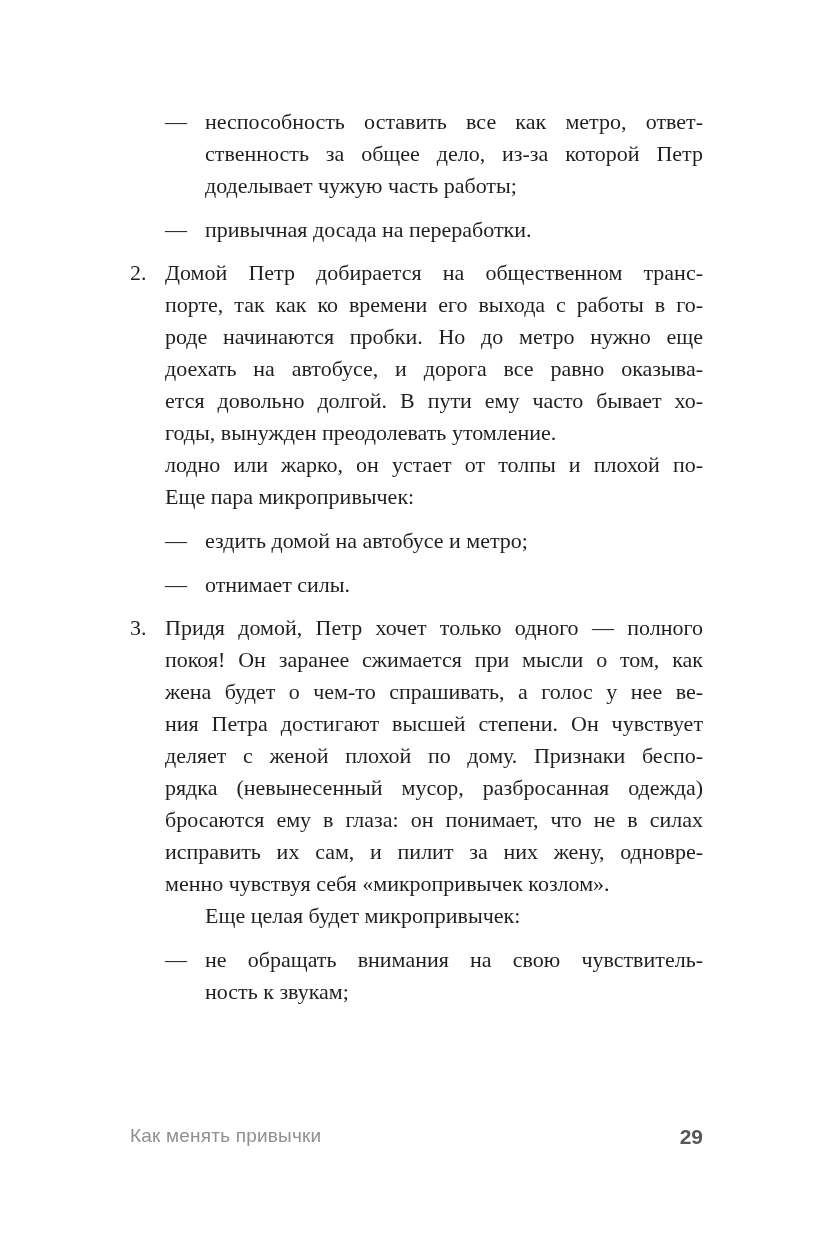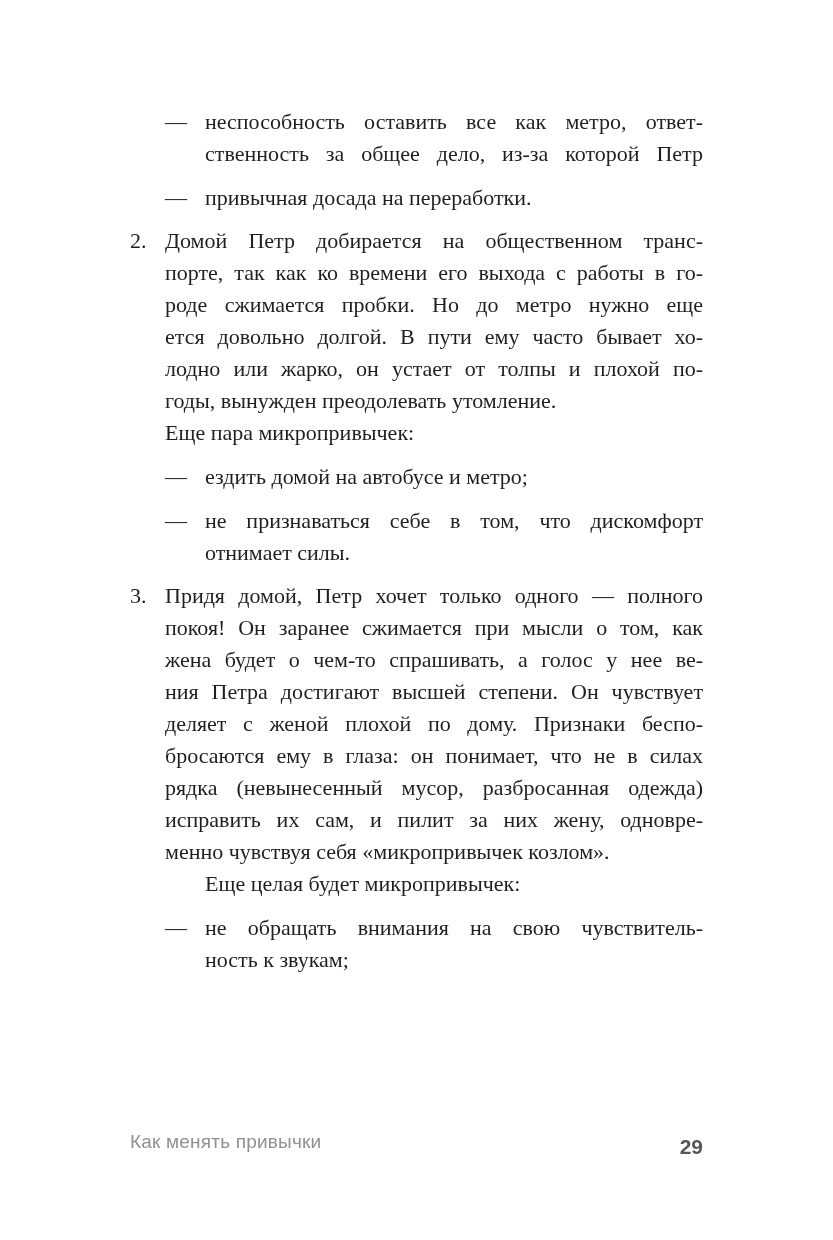--- a/index.html
+++ b/index.html
@@ -32,72 +32,73 @@
   .bullet.first { margin-top: 0; }
   .bullet .dash { position: absolute; left: 0; top: 0; }
 
   .footer {
     position: absolute;
     left: 130px;
     right: 130px;
     top: 1125px;
     display: flex;
     justify-content: space-between;
-    align-items: center;
+    align-items: flex-start;
     font-family: "Liberation Sans", "DejaVu Sans", sans-serif;
   }
   .running-title { font-size: 19px; color: #8d9095; letter-spacing: 0.2px; }
-  .page-num { font-size: 21px; font-weight: 700; color: #54575b; margin-top: 10px; }
+  .page-num { font-size: 21px; font-weight: 700; color: #54575b; }
 </style>
 </head>
 <body>
 
 <div class="page">
   <div class="content">
 
     <div class="bullet first">
       <span class="dash">—</span>
       <div class="ln">неспособность оставить все как метро, ответ-</div>
       <div class="ln">ственность за общее дело, из-за которой Петр</div>
+      <div class="ln last">доделывает чужую часть работы;</div>
     </div>
     <div class="bullet">
       <span class="dash">—</span>
       <div class="ln last">привычная досада на переработки.</div>
     </div>
 
     <div class="num-item">
       <span class="num">2.</span>
       <div class="ln">Домой Петр добирается на общественном транс-</div>
       <div class="ln">порте, так как ко времени его выхода с работы в го-</div>
-      <div class="ln">роде сжимается пробки. Но до метро нужно еще</div>
+      <div class="ln">роде начинаются пробки. Но до метро нужно еще</div>
+      <div class="ln">доехать на автобусе, и дорога все равно оказыва-</div>
       <div class="ln">ется довольно долгой. В пути ему часто бывает хо-</div>
+      <div class="ln last">годы, вынужден преодолевать утомление.</div>
       <div class="ln">лодно или жарко, он устает от толпы и плохой по-</div>
-      <div class="ln last">годы, вынужден преодолевать утомление.</div>
       <div class="ln last">Еще пара микропривычек:</div>
     </div>
 
     <div class="bullet">
       <span class="dash">—</span>
       <div class="ln last">ездить домой на автобусе и метро;</div>
     </div>
     <div class="bullet">
       <span class="dash">—</span>
-      <div class="ln">не признаваться себе в том, что дискомфорт</div>
       <div class="ln last">отнимает силы.</div>
     </div>
 
     <div class="num-item">
       <span class="num">3.</span>
       <div class="ln">Придя домой, Петр хочет только одного — полного</div>
       <div class="ln">покоя! Он заранее сжимается при мысли о том, как</div>
       <div class="ln">жена будет о чем-то спрашивать, а голос у нее ве-</div>
       <div class="ln">ния Петра достигают высшей степени. Он чувствует</div>
       <div class="ln">деляет с женой плохой по дому. Признаки беспо-</div>
+      <div class="ln">рядка (невынесенный мусор, разбросанная одежда)</div>
       <div class="ln">бросаются ему в глаза: он понимает, что не в силах</div>
-      <div class="ln">рядка (невынесенный мусор, разбросанная одежда)</div>
       <div class="ln">исправить их сам, и пилит за них жену, одновре-</div>
       <div class="ln last">менно чувствуя себя «микропривычек козлом».</div>
       <div class="ln last indent">Еще целая будет микропривычек:</div>
     </div>
 
     <div class="bullet">
       <span class="dash">—</span>
       <div class="ln">не обращать внимания на свою чувствитель-</div>
       <div class="ln last">ность к звукам;</div>
     </div>

